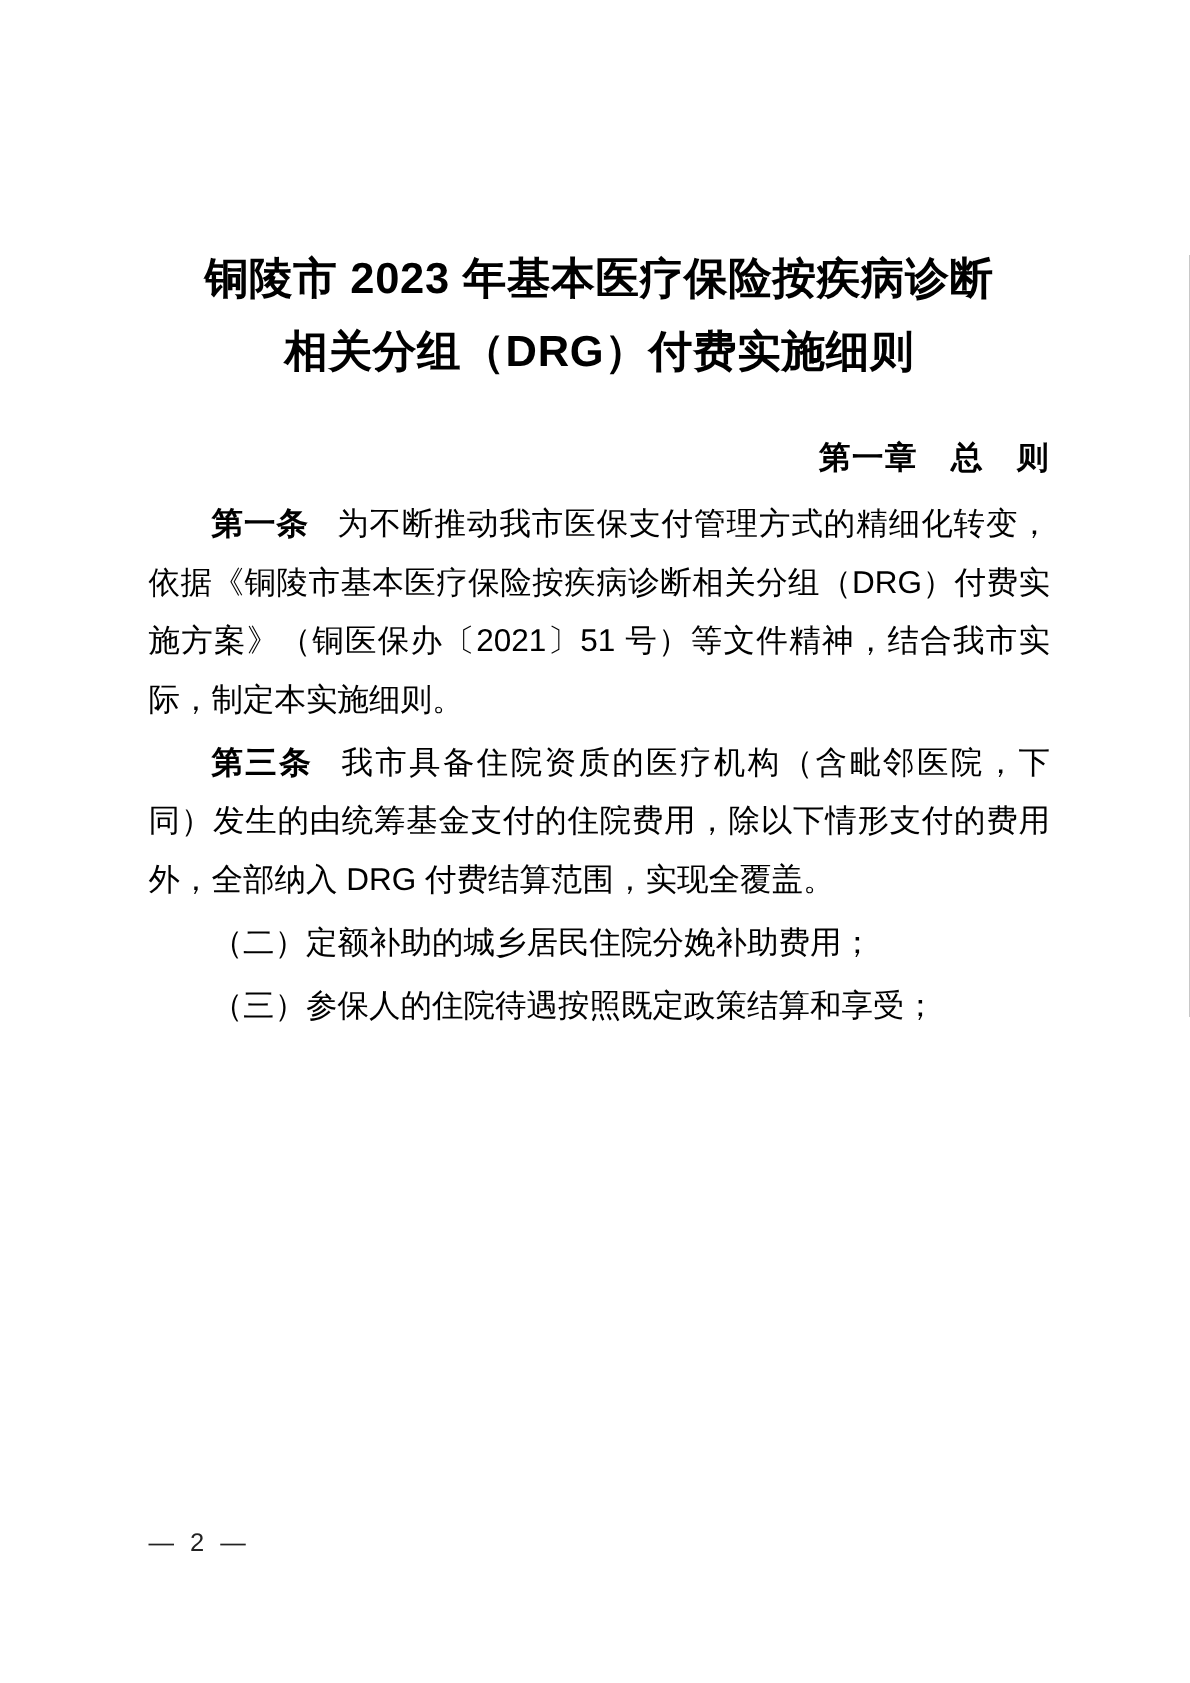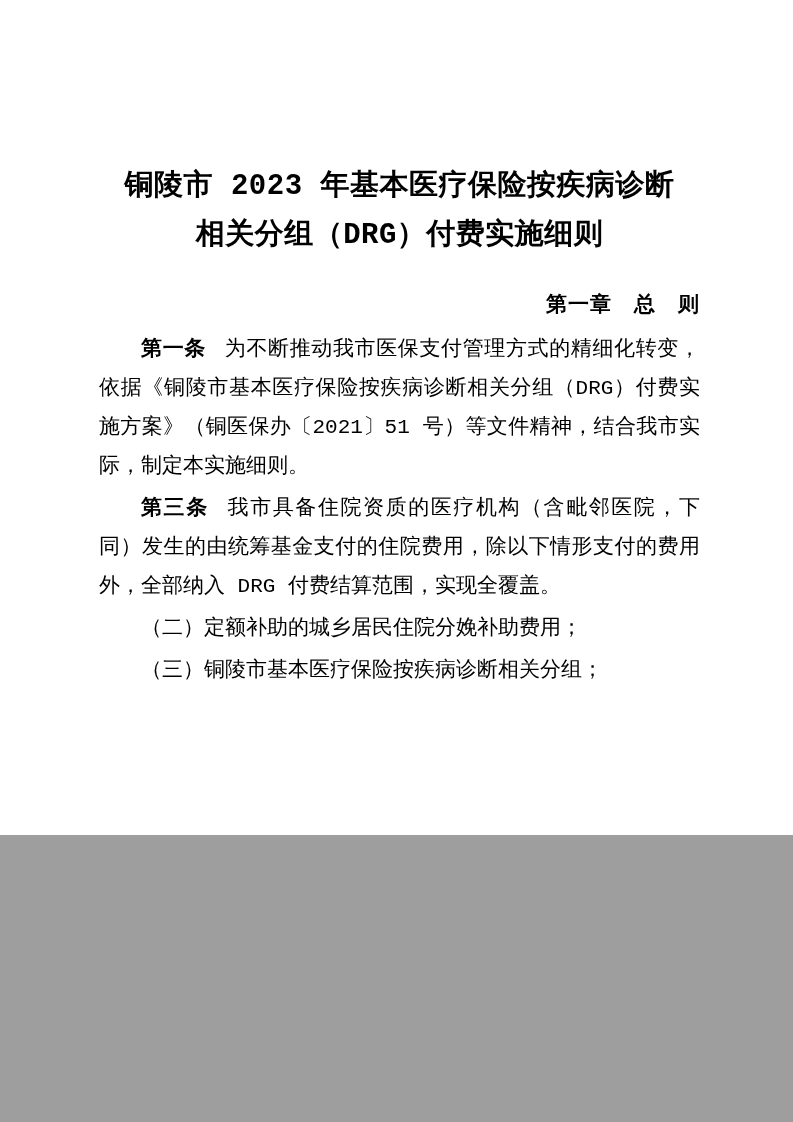--- a/index.html
+++ b/index.html
@@ -1,24 +1,24 @@
 <!DOCTYPE html>
 <html><head>
 <meta charset="utf-8">
 <style>
   * { margin: 0; padding: 0; box-sizing: border-box; }
   html, body { background: #9e9e9e; }
   .page {
     position: relative;
     width: 793px;
-    height: 835px;
+    height: 1122px;
     margin: 0 auto;
     background: #ffffff;
     color: #000000;
-    font-family: Liberation Mono, monospace;
+    font-family: Liberation Sans, sans-serif;
     overflow: hidden;
   }
   .content {
     position: absolute;
     left: 99px;
     top: 162px;
     width: 601px;
   }
   .doc-title {
     font-size: 29px;
@@ -74,19 +74,19 @@
     <div class="doc-body">
 
       <p class="para"><b>第一条</b><span>为不断推动我市医保支付管理方式的精细化转变，依据《铜陵市基本医疗保险按疾病诊断相关分组（DRG）付费实施方案》（铜医保办〔2021〕51 号）等文件精神，结合我市实际，制定本实施细则。</span></p>
 
 
       <p class="para"><b>第三条</b><span>我市具备住院资质的医疗机构（含毗邻医院，下同）发生的由统筹基金支付的住院费用，除以下情形支付的费用外，全部纳入 DRG 付费结算范围，实现全覆盖。</span></p>
 
 
       <p class="para"><span>（二）定额补助的城乡居民住院分娩补助费用；</span></p>
 
-      <p class="para"><span>（三）铜陵市基本医疗保险按疾病诊断相关分组；</span></p>
+      <p class="para"><span>（三）参保人的住院待遇按照既定政策结算和享受；</span></p>
 
     </div>
   </div>
 
   <div class="page-footer">— 2 —</div>
 </div>
 
 </body></html>

